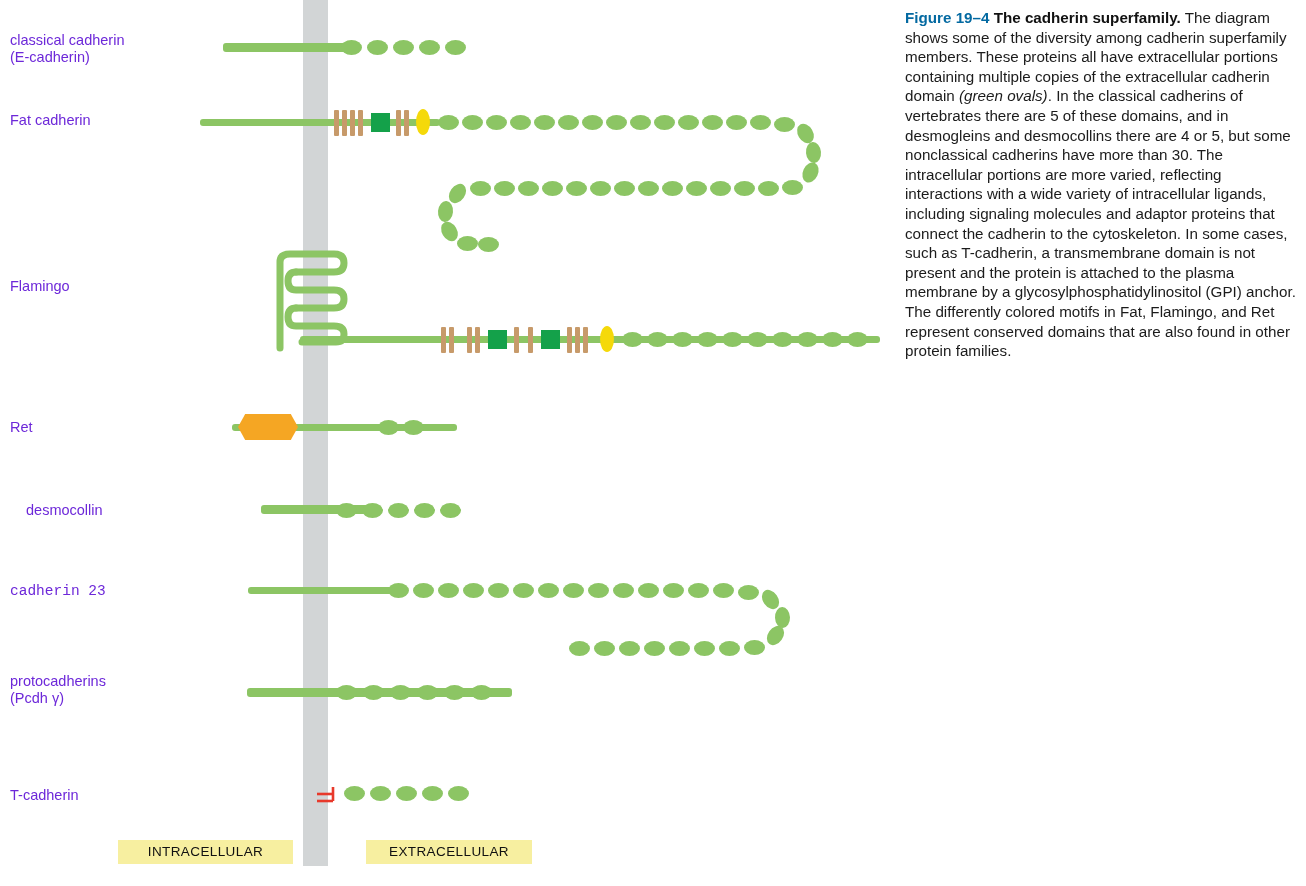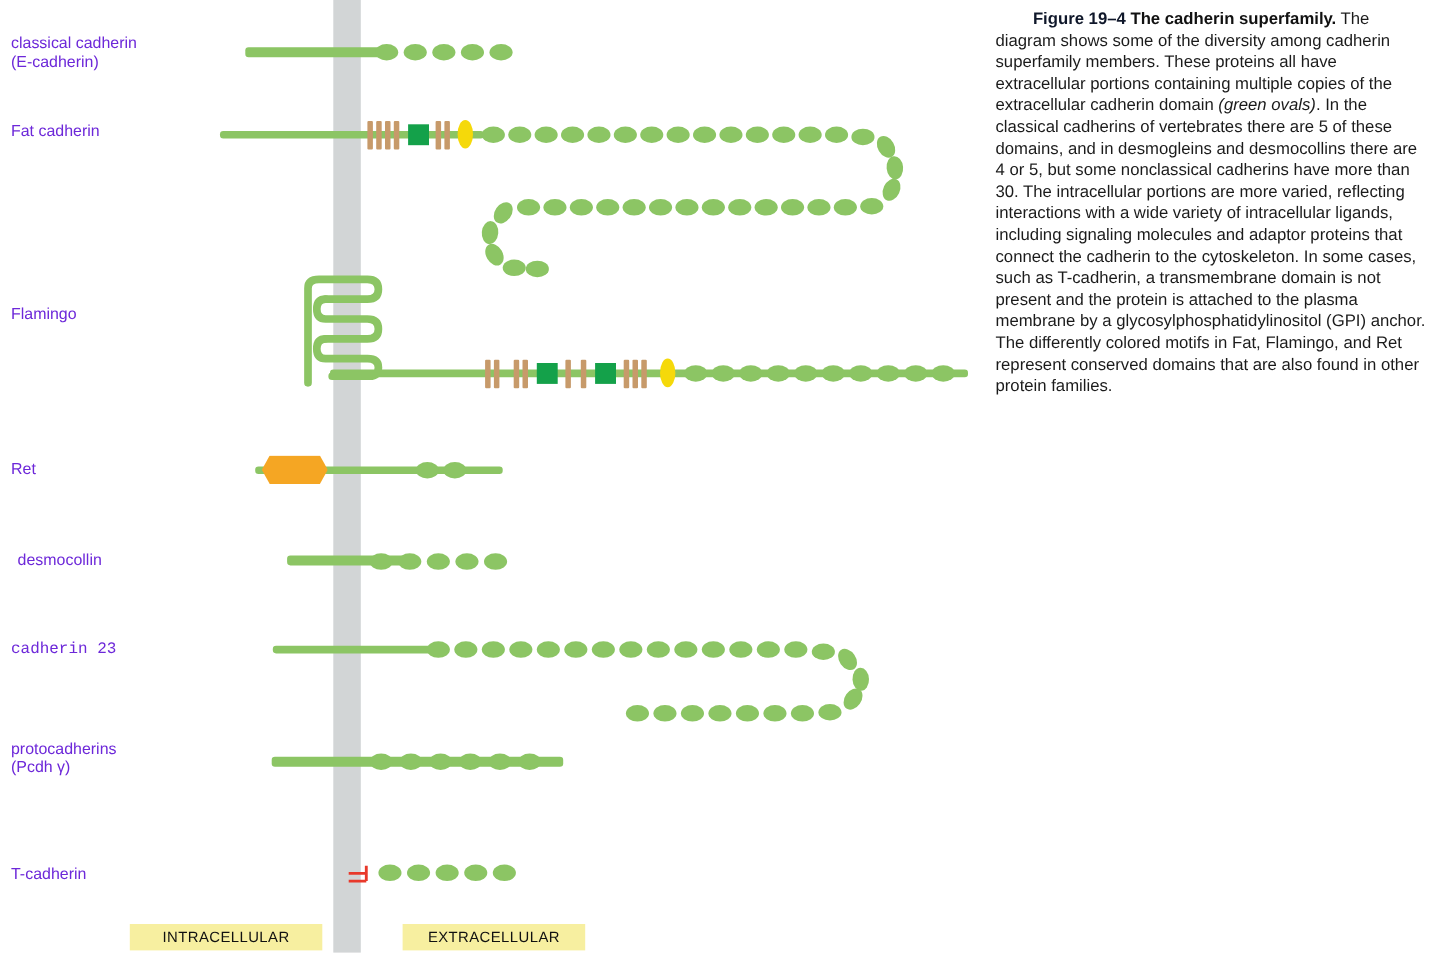--- a/index.html
+++ b/index.html
@@ -102,23 +102,22 @@
   
   #caption {
     position: absolute;
     left: 905px; top: 8px;
     width: 392px;
     font-size: 15.2px;
     line-height: 19.6px;
     color: #1b1b1b;
   }
   #caption .fignum {
-    color: #0f172a;
+    color: #0369a1;
     font-weight: bold;
-    margin-left: 34px;
   }
   #caption .figtitle {
     color: #111;
     font-weight: bold;
   }
   #caption em { font-style: italic; }
 </style>
 </head>
 <body>
 
@@ -231,21 +230,21 @@
   </div>
 
   <div class="row-label" style="left:10px; top:419px;">Ret</div>
   <div>
     <div class="stalk" style="left:232px; top:424px; width:225px;"></div>
     <div class="hex" style="left:238px; top:414px;"></div>
     <div class="cad" style="left:378px; top:420px;"></div>
     <div class="cad" style="left:403px; top:420px;"></div>
   </div>
 
-  <div class="row-label" style="left:16px; top:502px;">desmocollin</div>
+  <div class="row-label" style="left:26px; top:502px;">desmocollin</div>
   <div>
     <div class="stalk thick" style="left:261px; top:505px; width:110px;"></div>
     <div class="cad" style="left:336px; top:503px;"></div>
     <div class="cad" style="left:362px; top:503px;"></div>
     <div class="cad" style="left:388px; top:503px;"></div>
     <div class="cad" style="left:414px; top:503px;"></div>
     <div class="cad" style="left:440px; top:503px;"></div>
   </div>
 
   <div class="row-label" style="left:10px; top:583px;font-family:Liberation Mono, monospace;">cadherin 23</div>

